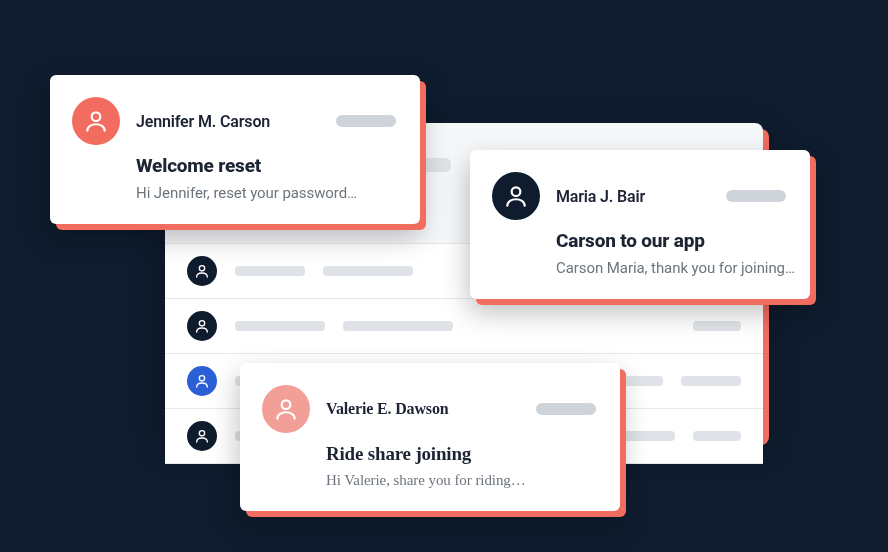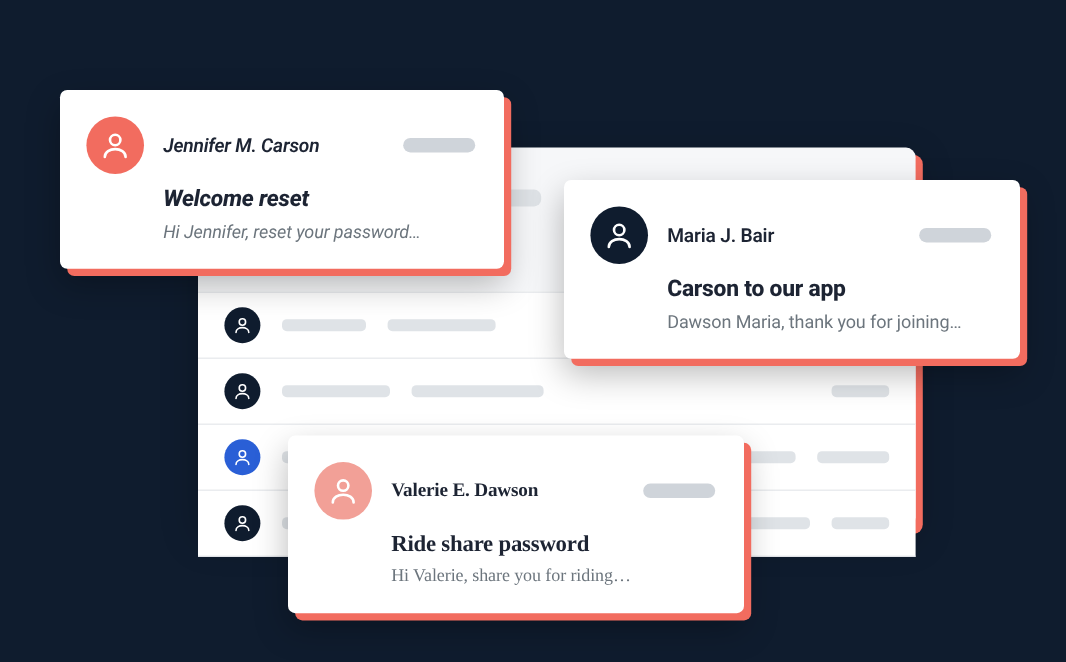--- a/index.html
+++ b/index.html
@@ -114,22 +114,22 @@
   .card-body{margin-left:64px;margin-top:10px;}
   .card-subject{
     font-size:19px;font-weight:800;color:var(--text-strong);letter-spacing:-.01em;
     line-height:1.2;
   }
   .card-preview{
     font-size:15px;color:var(--text-muted);margin-top:6px;letter-spacing:-.005em;
     white-space:nowrap;
   }
 
-  #card-jennifer{left:50px; top:75px; width:370px;font-style:italic;}
-  #card-maria   {left:470px;top:150px;width:380px;}
+  #card-jennifer{left:50px; top:75px; width:370px;}
+  #card-maria   {left:470px;top:150px;width:340px;}
   #card-valerie {left:240px;top:363px;width:380px;font-family:Liberation Serif, serif;}
 </style>
 </head>
 <body>
 
 <div class="inbox-panel">
   <div class="inbox-header">
     <div class="ph-circle"></div>
     <div style="display:flex;gap:12px;align-items:center;">
       <div class="ph ph-bar1"></div>
@@ -219,32 +219,32 @@
       <svg viewBox="0 0 24 24" fill="none" stroke="#fff" stroke-width="2" stroke-linecap="round" stroke-linejoin="round">
           <circle cx="12" cy="8" r="4"></circle>
           <path d="M4 21c0-4 4-6 8-6s8 2 8 6"></path>
         </svg>
     </span>
     <span class="card-sender">Maria J. Bair</span>
     <span class="card-badge"></span>
   </div>
   <div class="card-body">
     <div class="card-subject">Carson to our app</div>
-    <div class="card-preview">Dawson Maria, thank you for joining…</div>
+    <div class="card-preview">Carson Maria, thank you for joining…</div>
   </div>
 </div>
 
 <div id="card-valerie" class="card">
   <div class="card-row1">
     <span class="card-avatar coral-soft">
       <svg viewBox="0 0 24 24" fill="none" stroke="#fff" stroke-width="2" stroke-linecap="round" stroke-linejoin="round">
           <circle cx="12" cy="8" r="4"></circle>
           <path d="M4 21c0-4 4-6 8-6s8 2 8 6"></path>
         </svg>
     </span>
     <span class="card-sender">Valerie E. Dawson</span>
     <span class="card-badge"></span>
   </div>
   <div class="card-body">
-    <div class="card-subject">Ride share password</div>
+    <div class="card-subject">Ride share joining</div>
     <div class="card-preview">Hi Valerie, share you for riding…</div>
   </div>
 </div>
 
 </body></html>

